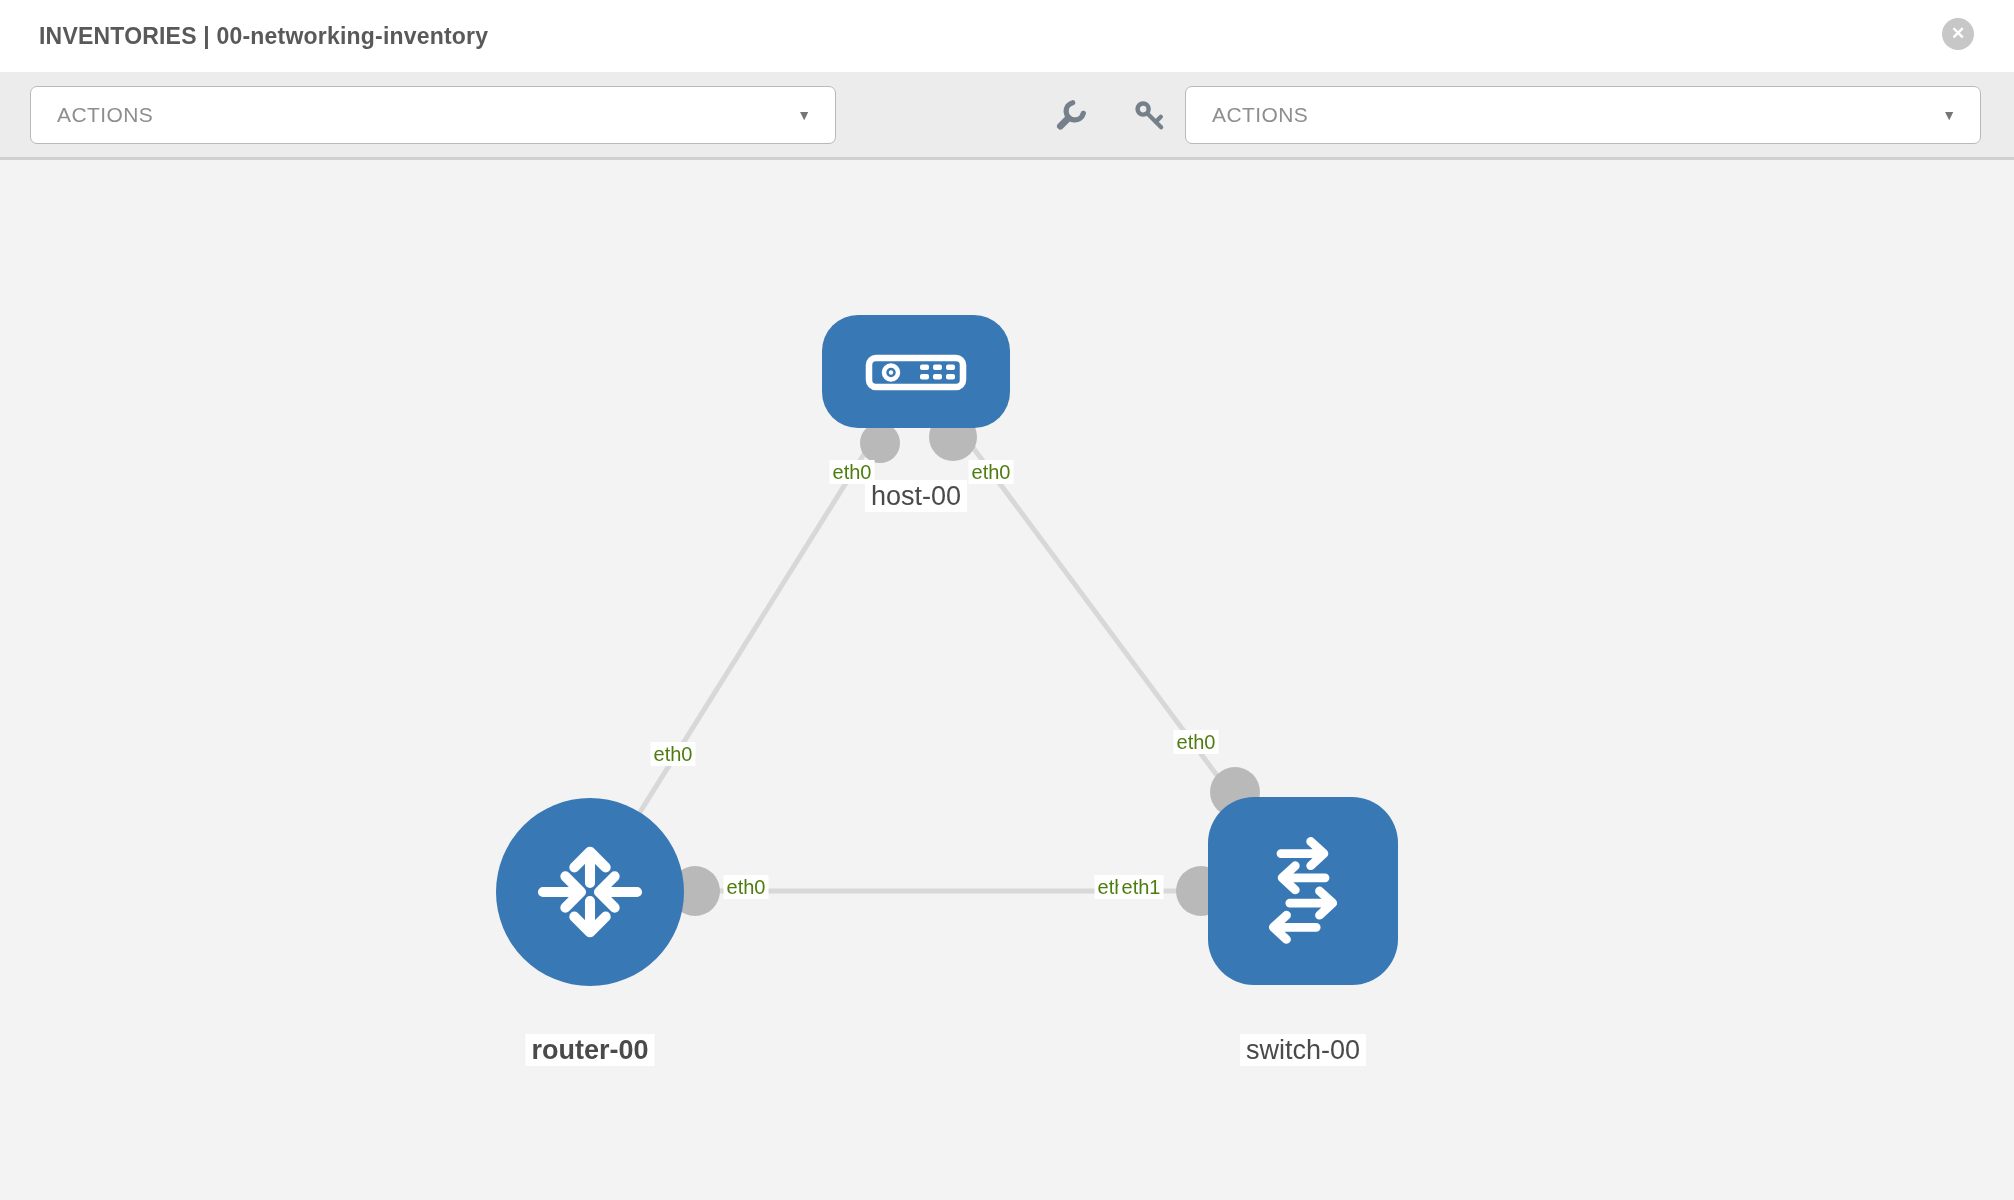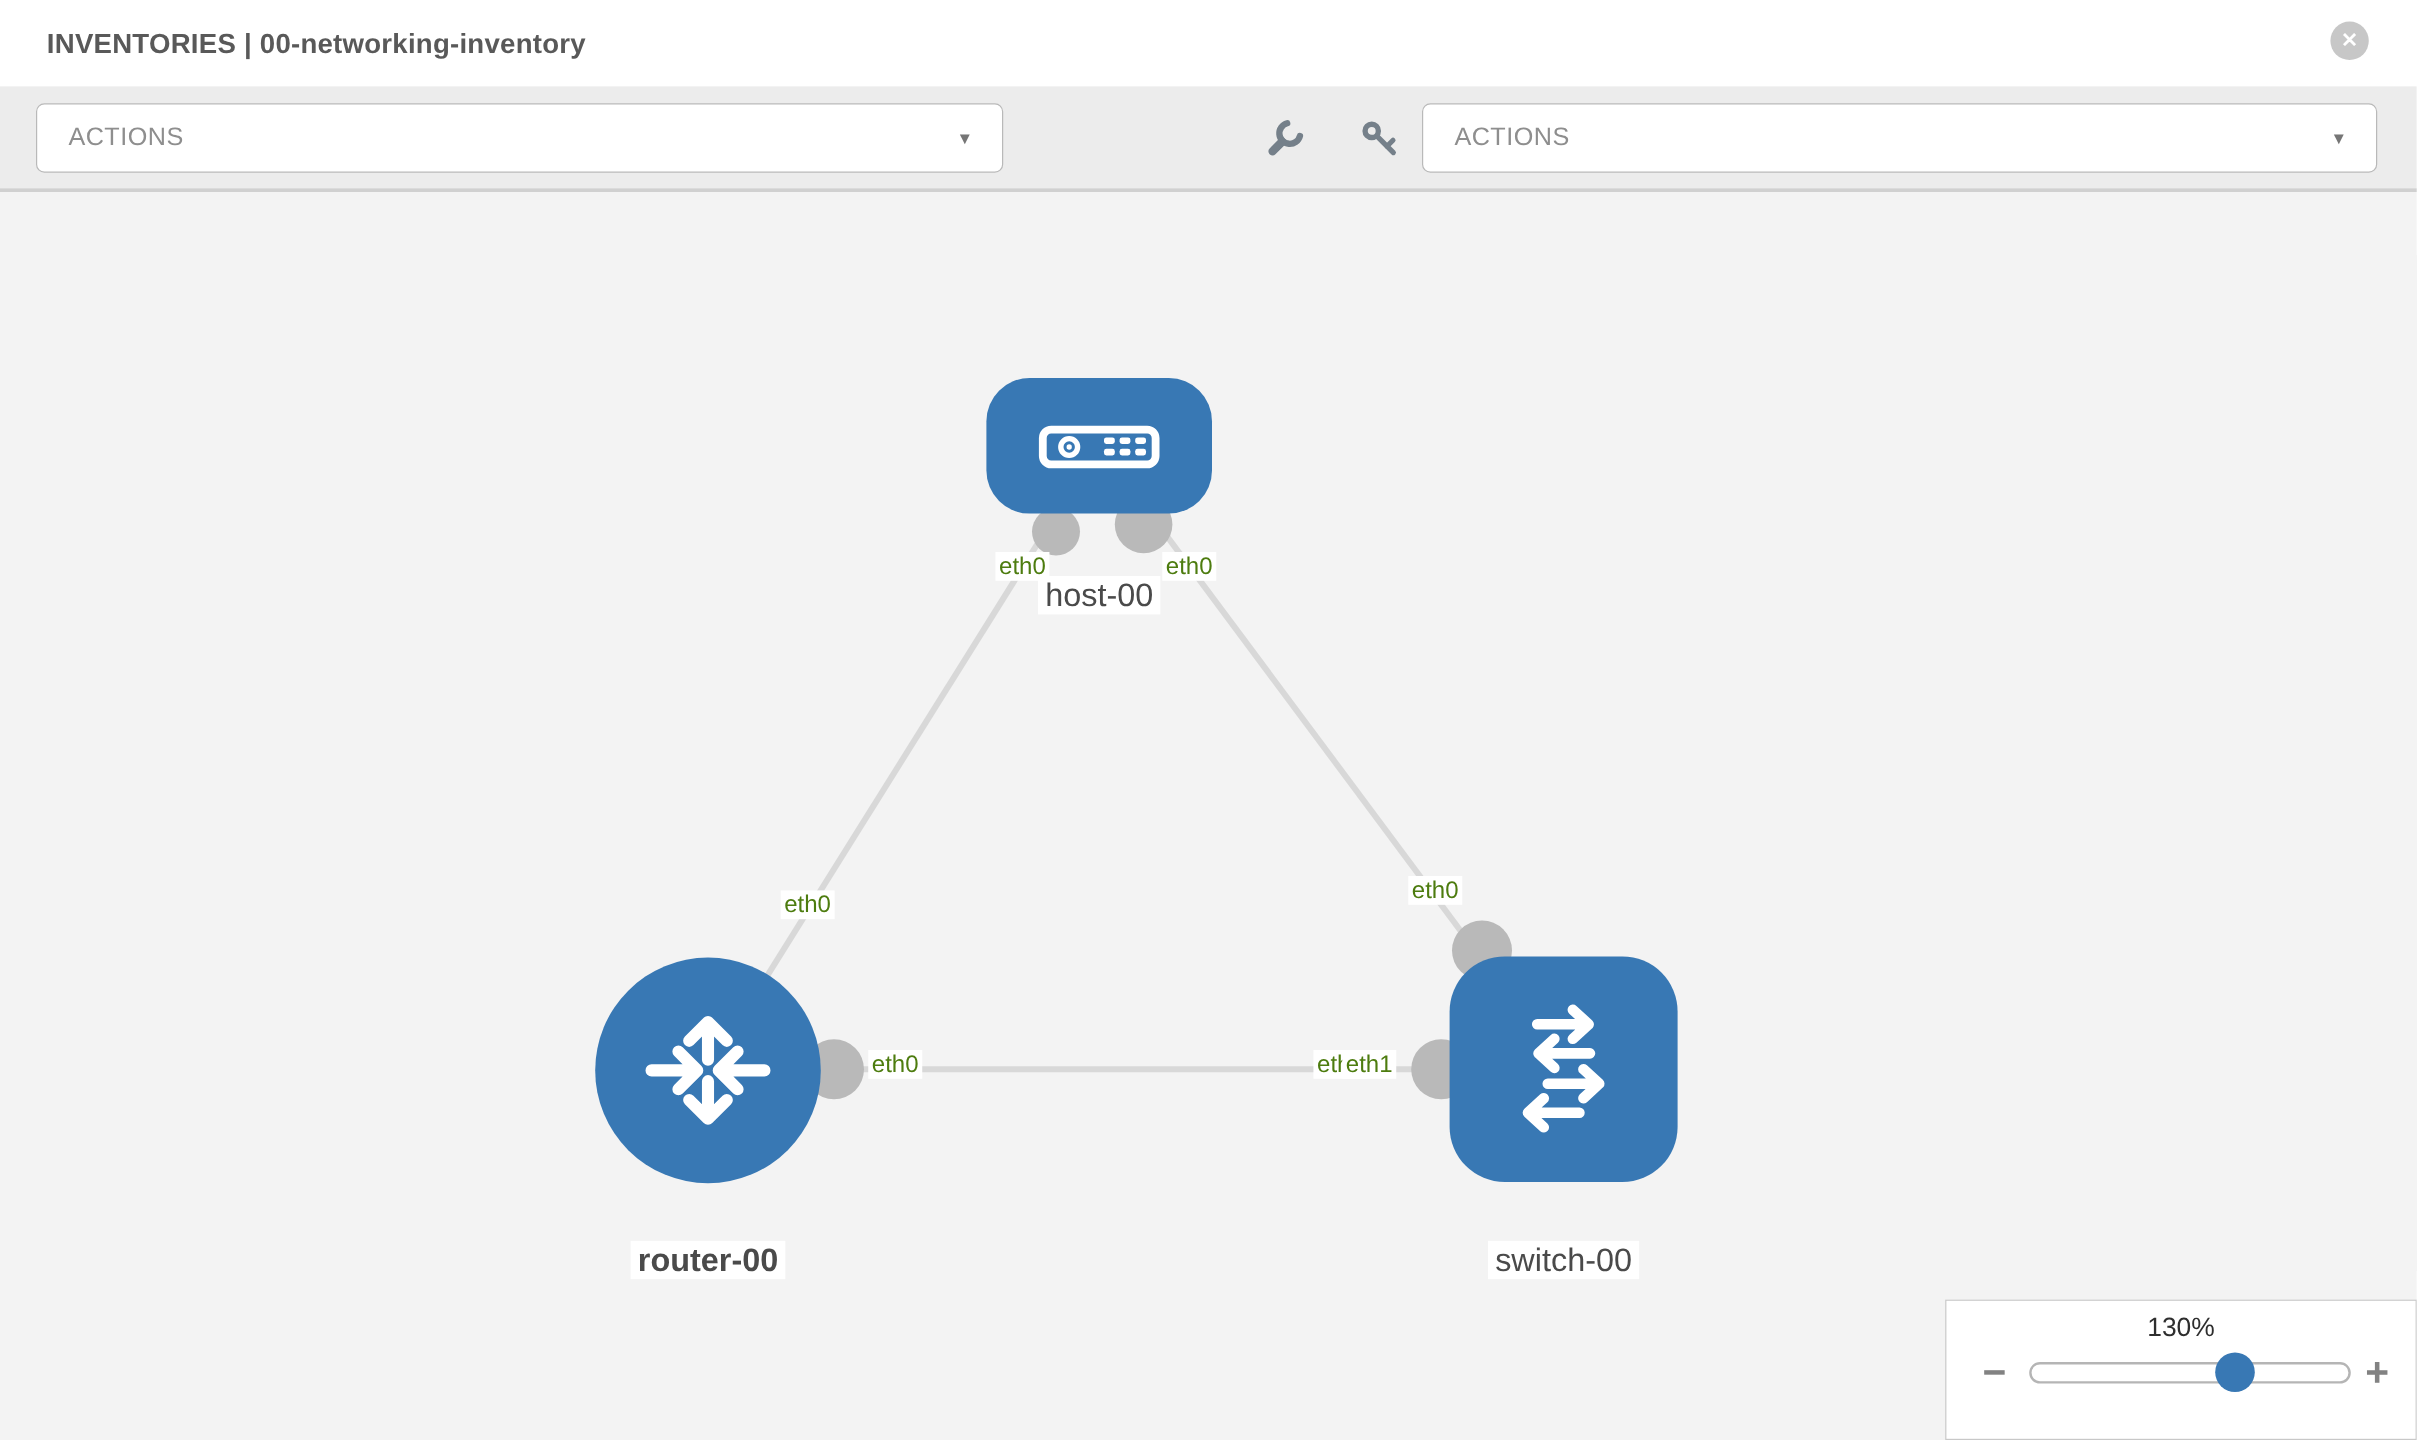--- a/index.html
+++ b/index.html
@@ -151,26 +151,14 @@
 
     <div class="iface-label" style="left:852px;  top:300px;">eth0</div>
     <div class="iface-label" style="left:991px;  top:300px;">eth0</div>
     <div class="iface-label" style="left:673px;  top:582px;">eth0</div>
     <div class="iface-label" style="left:1196px; top:570px;">eth0</div>
     <div class="iface-label" style="left:746px;  top:715px;">eth0</div>
     <div class="iface-label" style="left:1117px; top:715px;">eth0</div>
     <div class="iface-label" style="left:1141px; top:715px;">eth1</div>
   </div>
 
-  <div class="zoom-panel">
-    <div class="zoom-value">130%</div>
-    <button class="zoom-btn zoom-minus">
-      <span>−</span>
-    </button>
-    <div class="zoom-track">
-      <div class="zoom-thumb"></div>
-    </div>
-    <button class="zoom-btn zoom-plus">
-      <span>+</span>
-    </button>
-  </div>
 
 </div>
 
 </body></html>

